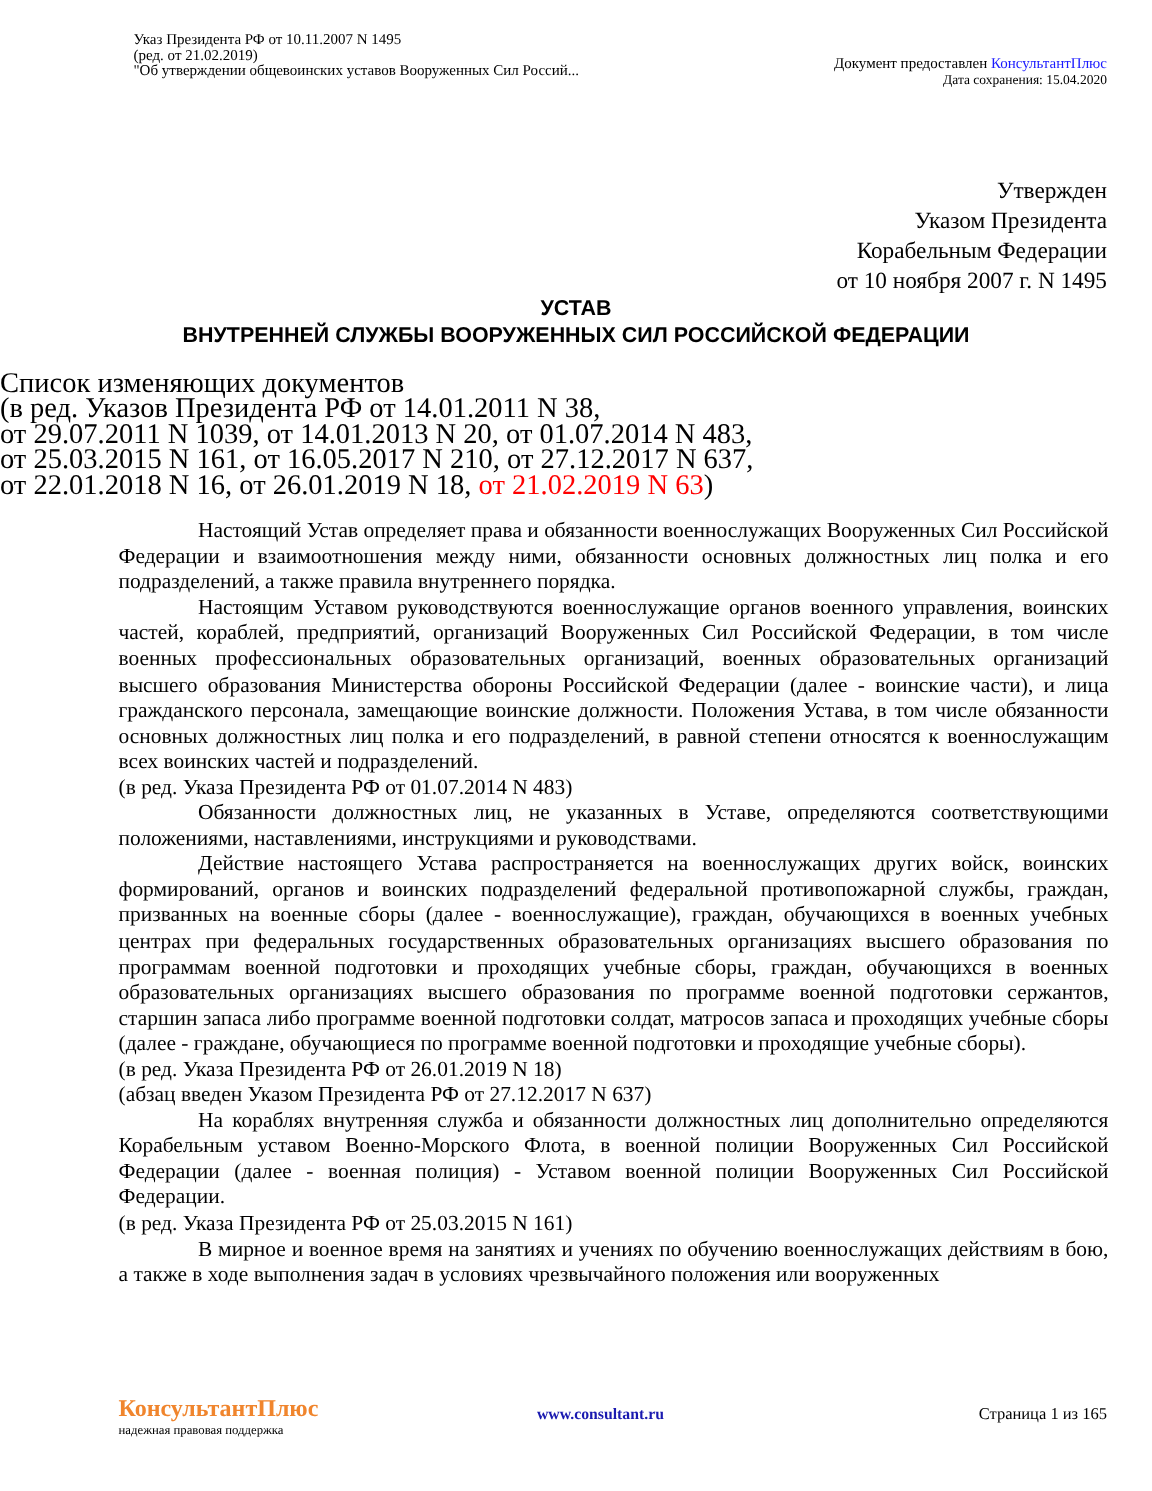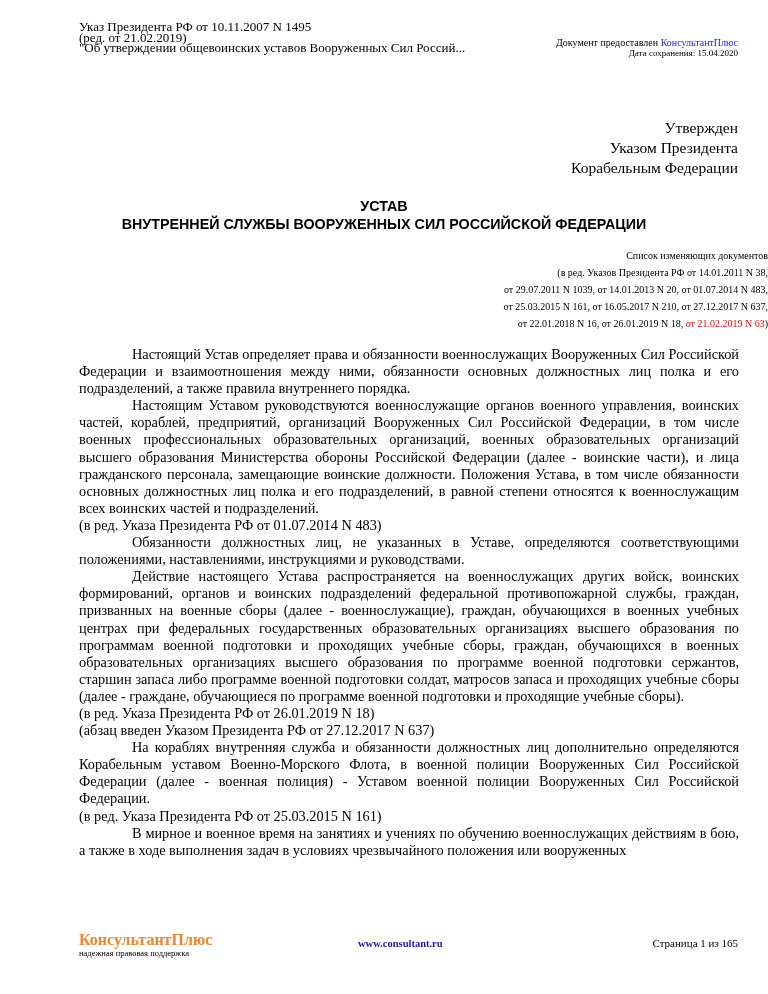--- a/index.html
+++ b/index.html
@@ -1,41 +1,41 @@
 <!DOCTYPE html>
 <html><head>
 <meta charset="utf-8">
 <style>
   html, body { margin: 0; padding: 0; background: #ffffff; }
   body {
     width: 768px; height: 994px; position: relative; overflow: hidden;
     font-family: "Liberation Serif", serif; color: #000;
   }
   .hdr-left {
-    position: absolute; left: 79px; top: 22px;
-    font-size: 13px; line-height: 10.5px; color: #000;
+    position: absolute; left: 89px; top: 22px;
+    font-size: 10px; line-height: 10.5px; color: #000;
   }
   .hdr-right {
     position: absolute; right: 30px; top: 37px; text-align: right;
     font-size: 10px; line-height: 11px;
   }
   .hdr-right .line2 { font-size: 9px; }
   .link-blue { color: #1a1aff; }
   .approved {
     position: absolute; right: 30px; top: 118px; text-align: right;
     font-size: 15.5px; line-height: 20px;
   }
   .title {
     position: absolute; left: 0; width: 768px; top: 197px; text-align: center;
     font-family: "Liberation Sans", sans-serif; font-weight: bold;
     font-size: 14.3px; line-height: 18px;
   }
   .changes {
-    position: absolute; left: 0; width: 768px; top: 247px; text-align: right;
-    font-size: 10px; line-height: 17px;
+    position: absolute; left: 0; width: 768px; top: 247px; text-align: left;
+    font-size: 19px; line-height: 17px;
   }
   .red { color: #ff0000; }
   .body {
     position: absolute; left: 79px; width: 660px; top: 346px;
     font-size: 14.3px; line-height: 17.1px;
   }
   .body p { margin: 0; text-align: justify; text-indent: 53px; }
   .body p.ed { text-indent: 0; text-align: left; }
   .footer-logo {
     position: absolute; left: 79px; top: 931px;
@@ -69,20 +69,21 @@
   <div>
     <span>Документ предоставлен </span><span class="link-blue">КонсультантПлюс</span>
   </div>
   <div class="line2">Дата сохранения: 15.04.2020</div>
 </div>
 
 <div class="approval approved">
   <div>Утвержден</div>
   <div>Указом Президента</div>
   <div>Корабельным Федерации</div>
+  <div>от 10 ноября 2007 г. N 1495</div>
 </div>
 
 <div class="title">
   <div>УСТАВ</div>
   <div>ВНУТРЕННЕЙ СЛУЖБЫ ВООРУЖЕННЫХ СИЛ РОССИЙСКОЙ ФЕДЕРАЦИИ</div>
 </div>
 
 <div class="changes">
   <div>Список изменяющих документов</div>
   <div>(в ред. Указов Президента РФ от 14.01.2011 N 38,</div>

